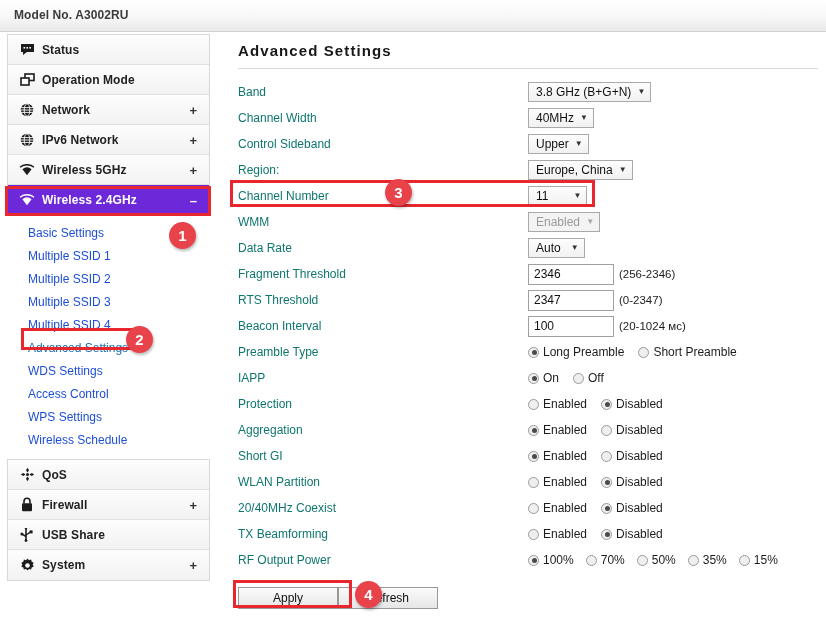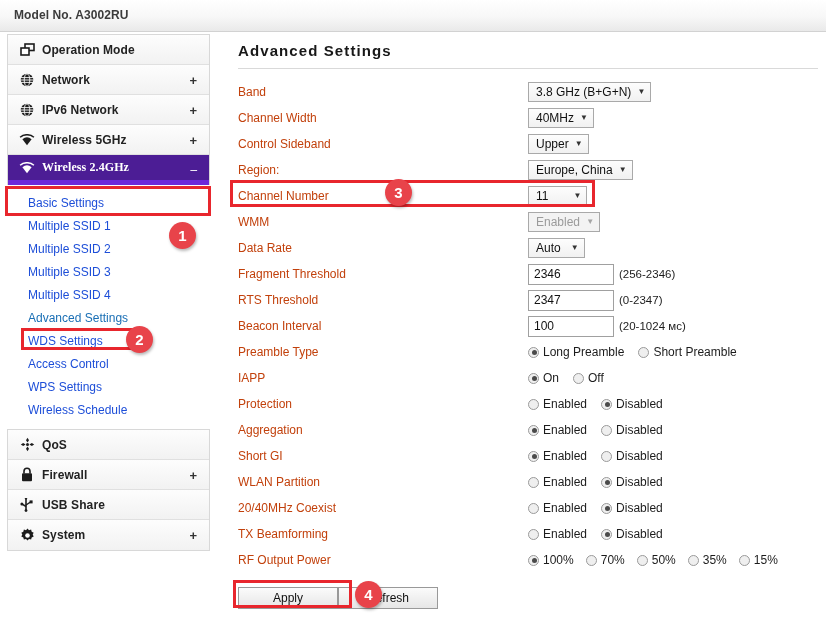--- a/index.html
+++ b/index.html
@@ -40,23 +40,22 @@
     color: #1c1c1c; margin-left: 4px;
   }
   .nav-item .nlabel {
     font-size: 12px; font-weight: bold; color: #222; letter-spacing: .1px;
   }
   .nav-item .plus {
     position: absolute; right: 12px; top: 50%; transform: translateY(-50%);
     font-size: 13px; font-weight: bold; color: #333; line-height: 1;
   }
   .nav-item.active {
-    background: #4c1d95;
-    border-bottom: 5px solid #6d28d9;
-    font-family: Liberation Serif, serif;
+    background: #6d28d9;
+    border-bottom: 1px solid #6d28d9;
   }
   .nav-item.active .nlabel { color: #fff; }
   .nav-item.active .ico { color: #fff; }
   .nav-item.active .plus { color: #fff; }
 
   
   .submenu { padding: 6px 0 8px 0; background: #fff; }
   .sub-item {
     height: 23px; display: flex; align-items: center;
     padding-left: 21px; font-size: 12px; color: #1a6fb5; cursor: pointer;
@@ -69,21 +68,21 @@
     font-size: 15px; font-weight: bold; color: #181818;
     letter-spacing: 1.1px; padding: 8px 0 9px 10px;
   }
   .title-rule { height: 1px; background: #d9d9d9; margin: 0 0 10px 10px; }
 
   .row {
     position: relative; display: flex; align-items: center;
     height: 26px; padding-left: 10px;
   }
   .row .rlabel {
-    width: 290px; font-size: 12px; color: #c2410c;
+    width: 290px; font-size: 12px; color: #0f766e;
   }
   .ctrl { display: flex; align-items: center; }
 
   
   .sel {
     position: relative; height: 20px; border: 1px solid #a9a9a9;
     background: linear-gradient(to bottom,#fdfdfd,#f1f1f1);
     font-size: 12px; color: #111; display: inline-flex; align-items: center;
     padding: 0 19px 0 7px; cursor: pointer; white-space: nowrap;
   }
@@ -147,20 +146,32 @@
 <div id="app">
 
   <div class="topbar">
     <div class="model-no">Model No. A3002RU</div>
   </div>
 
   <div class="sidebar">
 
     <div class="nav-group">
 
+      <div class="nav-item">
+        <span class="ico">
+          <svg width="15" height="13" viewBox="0 0 15 13">
+              <path d="M1 1h13v8H7l-4 3V9H1z" fill="#1c1c1c"></path>
+              <rect x="3.5" y="4" width="1.6" height="1.6" fill="#fff"></rect>
+              <rect x="6.4" y="4" width="1.6" height="1.6" fill="#fff"></rect>
+              <rect x="9.3" y="4" width="1.6" height="1.6" fill="#fff"></rect>
+            </svg>
+        </span>
+        <span class="nlabel">Status</span>
+        <span class="plus"></span>
+      </div>
 
       <div class="nav-item">
         <span class="ico">
           <svg width="15" height="14" viewBox="0 0 15 14">
               <rect x="5" y="1" width="9" height="6.5" fill="none" stroke="#1c1c1c" stroke-width="1.6"></rect>
               <rect x="1" y="5" width="8" height="7" fill="#fff" stroke="#1c1c1c" stroke-width="1.6"></rect>
             </svg>
         </span>
         <span class="nlabel">Operation Mode</span>
         <span class="plus"></span>

